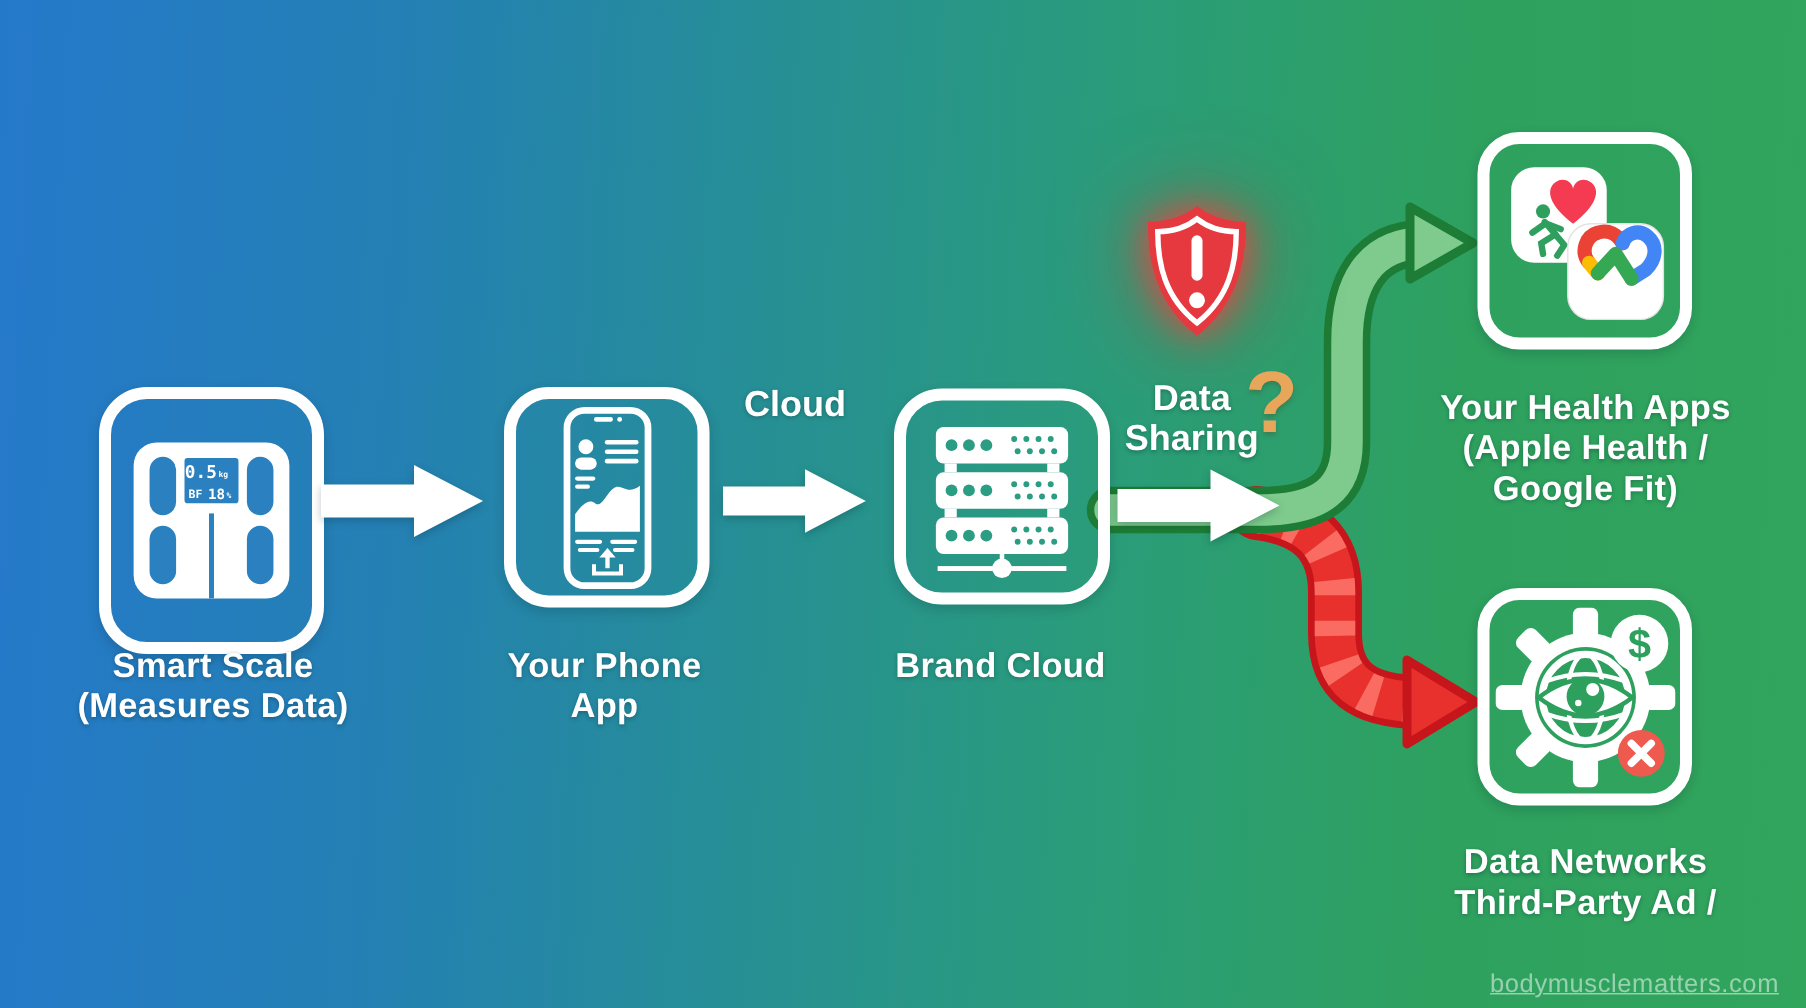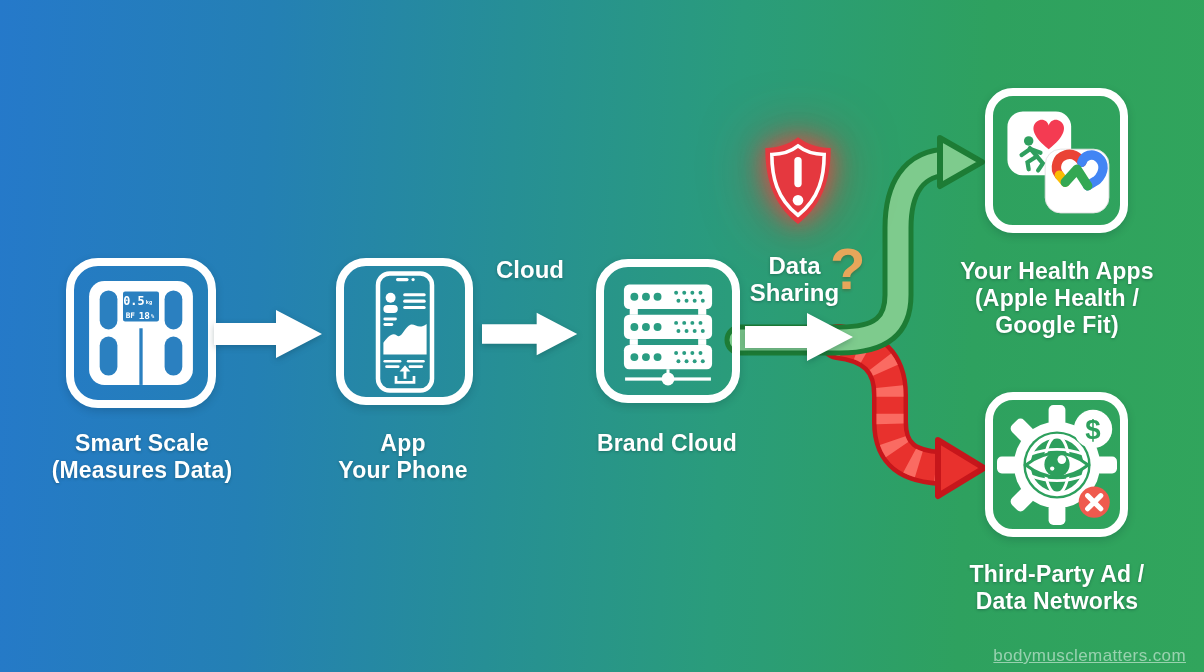--- a/index.html
+++ b/index.html
@@ -73,21 +73,21 @@
       <polygon points="938,440 984,468 938,496" fill="#e8312d" stroke="#c6161b" stroke-width="6" stroke-linejoin="round"></polygon>
     </g>
 
     <g>
       <path d="M 740 340 L 840 340 C 882 340 898 325 898 295 L 898 228 C 898 190 912 162 950 162" fill="none" stroke="#1d7c35" stroke-width="31" stroke-linecap="round"></path>
       <path d="M 740 340 L 840 340 C 882 340 898 325 898 295 L 898 228 C 898 190 912 162 950 162" fill="none" stroke="#7ecb8d" stroke-width="21" stroke-linecap="round"></path>
       <polygon points="940,138 982,162 940,186" fill="#7ecb8d" stroke="#1d7c35" stroke-width="6" stroke-linejoin="round"></polygon>
     </g>
   </svg>
 
-  <div class="node-box" style="left:66px;top:258px;width:150px;height:150px;">
+  <div class="node-box" style="left:66px;top:258px;width:150px;height:178px;">
     <svg width="118" height="118" viewBox="0 0 100 100">
       <rect x="6" y="6" width="88" height="88" rx="13" fill="#ffffff"></rect>
       <rect x="15" y="14" width="15" height="33" rx="7.5" fill="#2b80c0"></rect>
       <rect x="70" y="14" width="15" height="33" rx="7.5" fill="#2b80c0"></rect>
       <rect x="15" y="53" width="15" height="33" rx="7.5" fill="#2b80c0"></rect>
       <rect x="70" y="53" width="15" height="33" rx="7.5" fill="#2b80c0"></rect>
       <rect x="34" y="14" width="32" height="27" rx="2.5" fill="#2b80c0" stroke="#ffffff" stroke-width="1.5"></rect>
       <text x="53" y="26" text-anchor="end" font-family="DejaVu Sans Mono, monospace" font-weight="bold" font-size="10" fill="#ffffff">70.5</text>
       <text x="54" y="25.5" text-anchor="start" font-family="DejaVu Sans Mono, monospace" font-weight="bold" font-size="4.5" fill="#ffffff">kg</text>
       <text x="37" y="37.5" text-anchor="start" font-family="DejaVu Sans Mono, monospace" font-weight="bold" font-size="6.5" fill="#ffffff">BF</text>
@@ -121,22 +121,22 @@
       <rect x="26" y="101" width="20" height="3" rx="1.5" fill="#ffffff"></rect>
       <rect x="52" y="101" width="20" height="3" rx="1.5" fill="#ffffff"></rect>
       <rect x="28" y="107" width="16" height="3" rx="1.5" fill="#ffffff"></rect>
       <rect x="54" y="107" width="16" height="3" rx="1.5" fill="#ffffff"></rect>
       <polygon points="50,107 44,114 56,114" fill="#ffffff"></polygon>
       <rect x="48.4" y="113" width="3.2" height="9" fill="#ffffff"></rect>
       <path d="M40,119 L40,126 L60,126 L60,119" fill="none" stroke="#ffffff" stroke-width="3"></path>
     </svg>
   </div>
   <div class="node-label" style="left:303px;top:418px;width:200px;">
+    <div>Your Phone</div>
     <div>App</div>
-    <div>Your Phone</div>
   </div>
 
   <div class="conn-label" style="left:470px;top:256px;width:120px;">
     <div>Cloud</div>
   </div>
   <svg class="abs white-arrow" style="left:482px;top:310px;" width="97" height="48" viewBox="0 0 110 52">
     <polygon points="0,15 62,15 62,2 108,26 62,50 62,37 0,37" fill="#ffffff"></polygon>
   </svg>
 
   <div class="node-box" style="left:596px;top:259px;width:144px;height:144px;">
@@ -273,19 +273,19 @@
         <circle cx="80" cy="20" r="16" fill="#ffffff"></circle>
         <text x="80" y="28" text-anchor="middle" font-size="23" font-weight="bold" font-family="Liberation Sans, sans-serif" fill="#2da05d">$</text>
       </g>
       <g>
         <circle cx="81" cy="81" r="13" fill="#ef5a4e"></circle>
         <path d="M75.5,75.5 L86.5,86.5 M86.5,75.5 L75.5,86.5" stroke="#ffffff" stroke-width="4.2" stroke-linecap="round"></path>
       </g>
     </svg>
   </div>
   <div class="node-label" style="left:946px;top:549px;width:222px;font-size:23px;">
+    <div>Data Networks</div>
     <div>Third-Party Ad /</div>
-    <div>Data Networks</div>
   </div>
 
   <div class="watermark">bodymusclematters.com</div>
 
 </div>
 
 </body></html>

